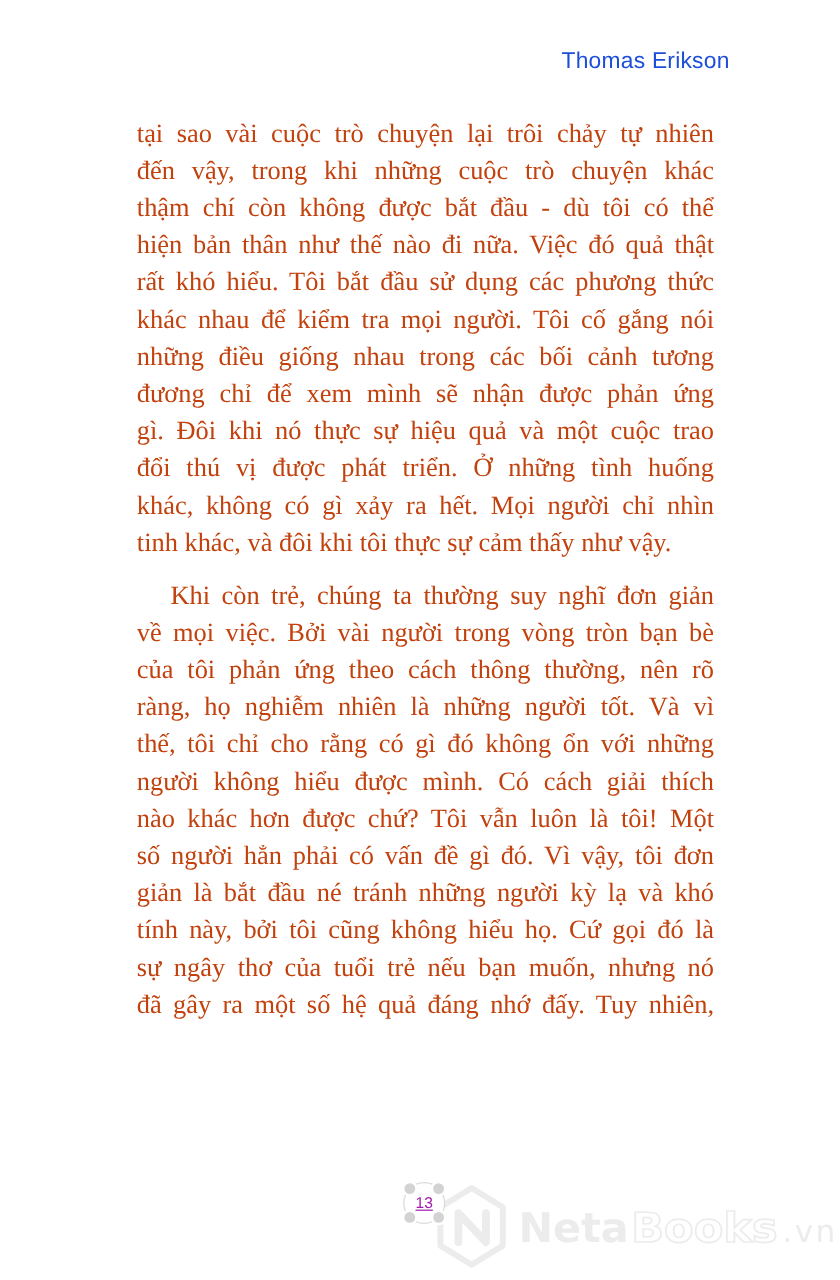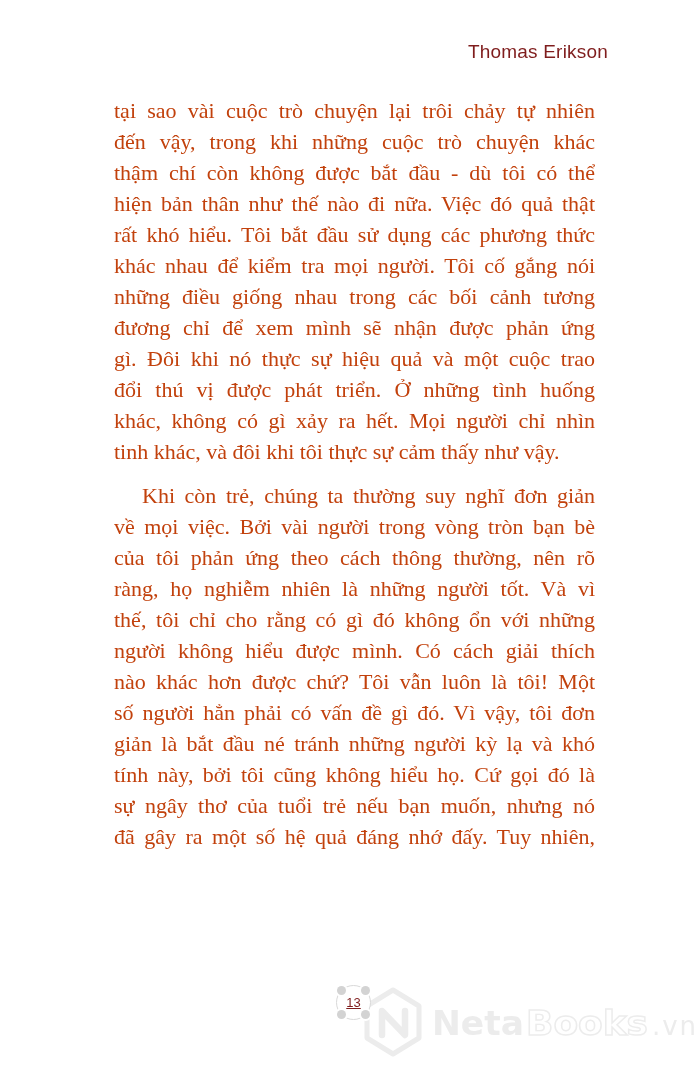--- a/index.html
+++ b/index.html
@@ -4,21 +4,21 @@
 <style>
   html, body { margin:0; padding:0; background:#ffffff; }
   .page {
     position:relative; width:700px; height:1067px;
     background:#ffffff; overflow:hidden;
     font-family:"Liberation Serif","DejaVu Serif",serif;
   }
   .running-header {
     position:absolute; top:41px; right:92px;
     font-family:"Liberation Sans","DejaVu Sans",sans-serif;
-    font-size:19px; color:#7f1d1d; letter-spacing:0.2px;
+    font-size:19px; color:#1d4ed8; letter-spacing:0.2px;
   }
   .body-text {
     position:absolute; left:114px; top:95px; width:481px;
     color:#c2410c;
   }
   .bline {
     height:31px; line-height:31px; font-size:22px;
     text-align:justify; text-align-last:justify;
     text-justify:inter-word; overflow:hidden; white-space:normal;
   }
@@ -27,21 +27,21 @@
   .bline.indent { text-indent:28px; }
 
   .page-num-ornament {
     position:absolute; left:335px; top:984px; width:37px; height:37px; z-index:2;
   }
   .ring {
     position:absolute; left:1px; top:1px; right:1px; bottom:1px;
     border:1.5px solid #d9d9d9; border-radius:50%; background:#ffffff;
     display:flex; align-items:center; justify-content:center;
     font-family:"Liberation Sans","DejaVu Sans",sans-serif;
-    font-size:13px; color:#7f1d1d;text-decoration:underline;
+    font-size:13px; color:#a21caf;text-decoration:underline;
   }
   .dot {
     position:absolute; width:9px; height:9px; border-radius:50%;
     background:#d3d3d3; box-shadow:0 0 0 2px #ffffff;
   }
   .dot.nw{left:2px;top:2px} .dot.ne{right:2px;top:2px}
   .dot.sw{left:2px;bottom:2px} .dot.se{right:2px;bottom:2px}
 
   .watermark { position:absolute; left:360px; top:985px; z-index:1; }
 </style>

